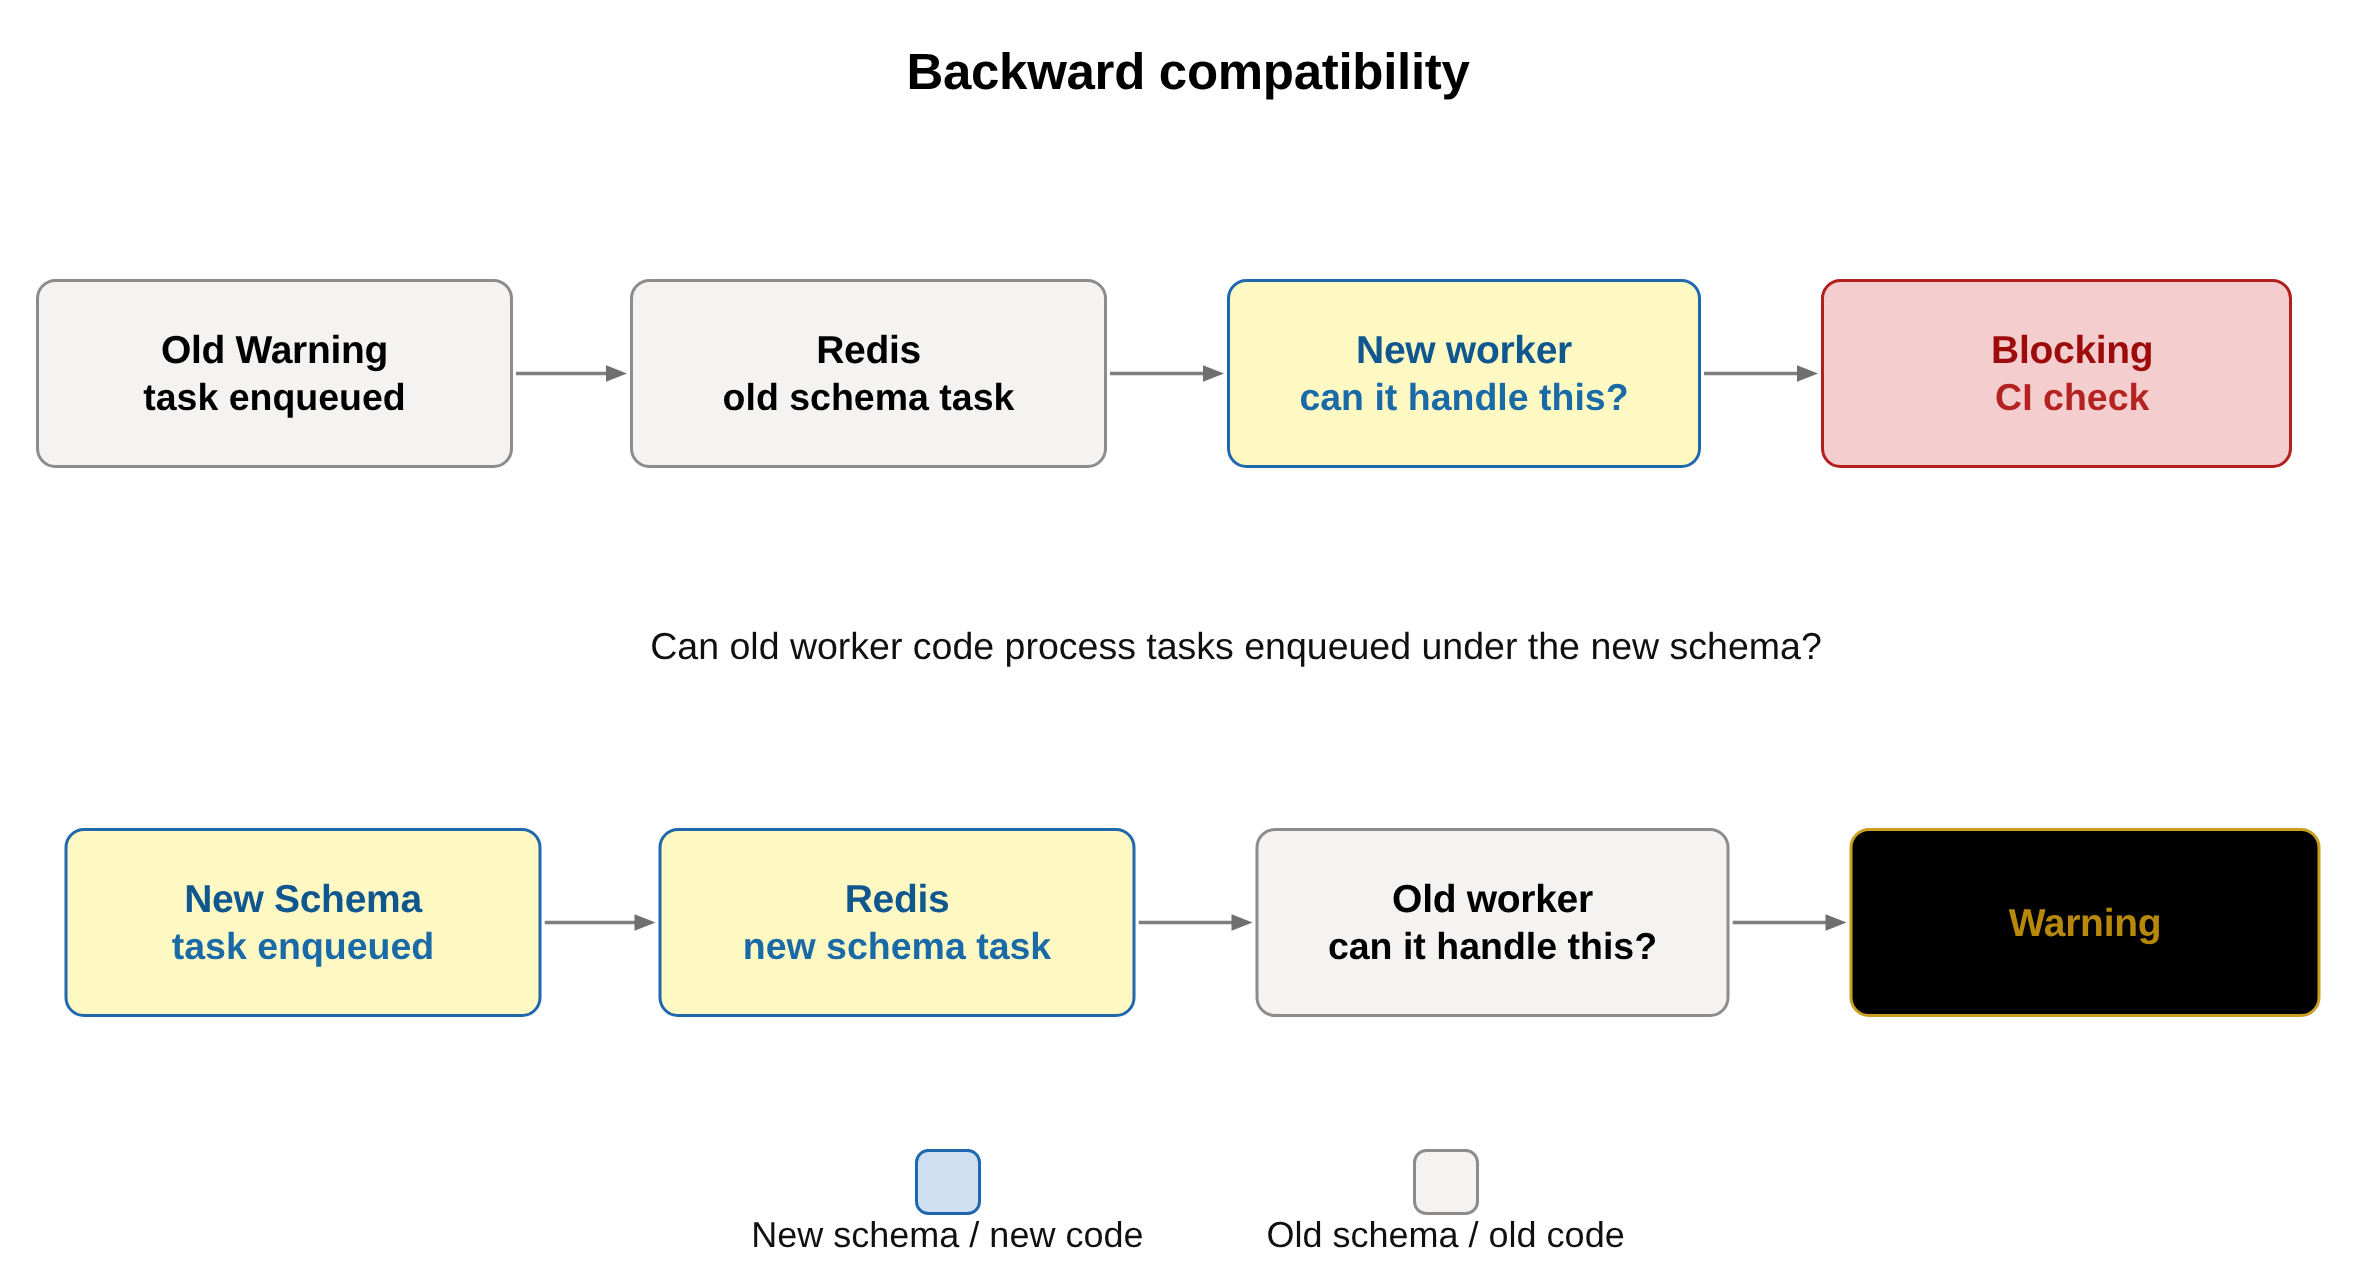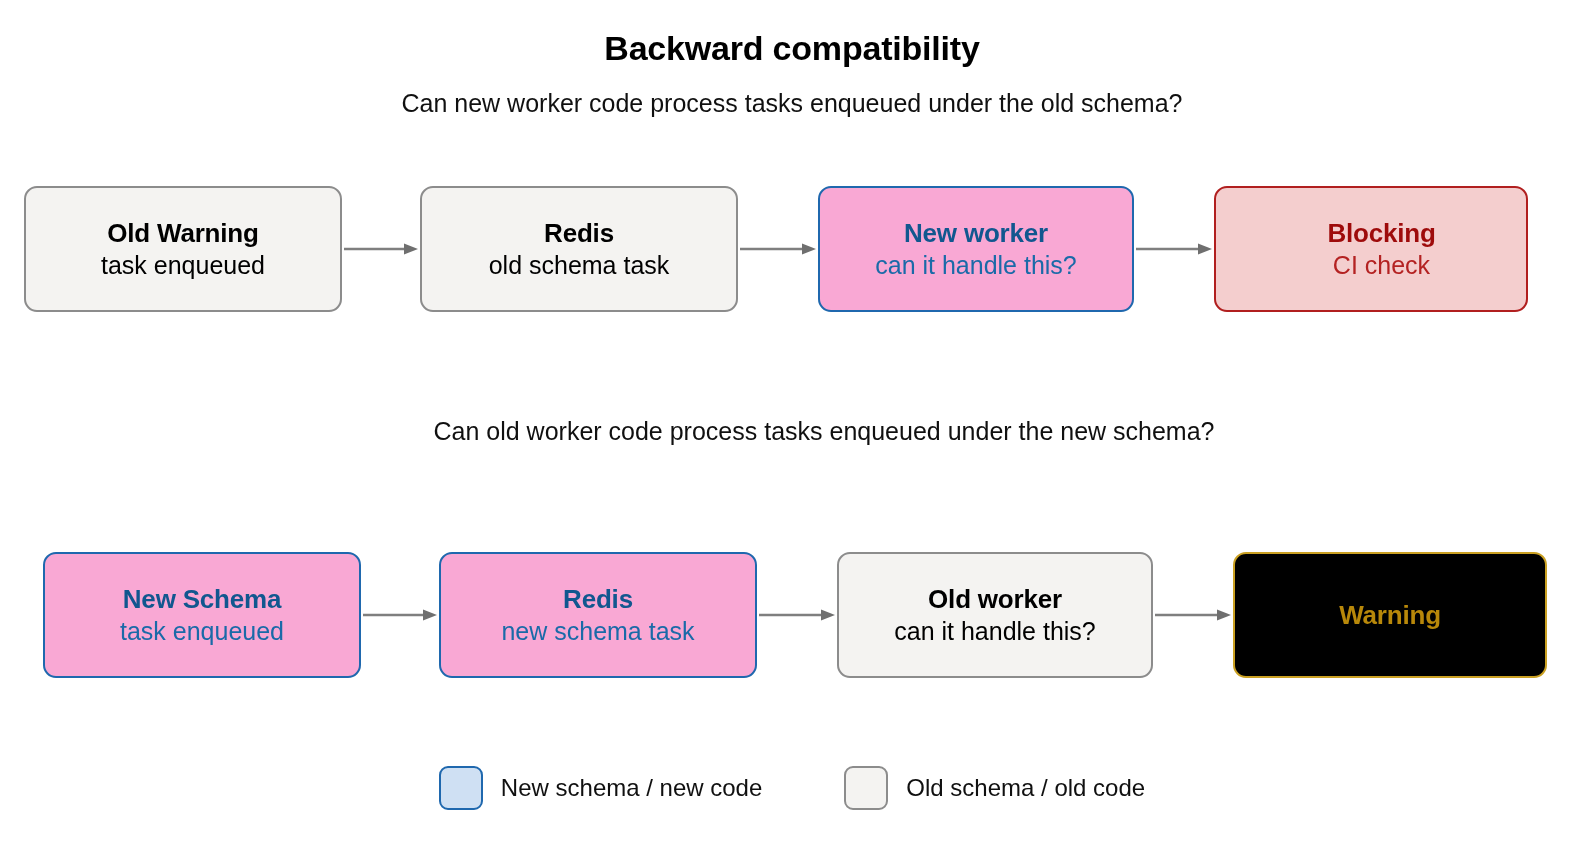--- a/index.html
+++ b/index.html
@@ -77,39 +77,39 @@
     padding: 0 10px;
   }
   .node .node-title {
     font-size: 26px;
     font-weight: bold;
     line-height: 1.18;
     letter-spacing: -0.2px;
   }
   .node .node-sub {
     font-size: 25px;
-    font-weight: normal;
+    font-weight: bold;
     line-height: 1.18;
     margin-top: 2px;
   }
 
   
   .col-1 { left: 24px;   width: 318px; }
   .col-2 { left: 420px;  width: 318px; }
   .col-3 { left: 818px;  width: 316px; }
   .col-4 { left: 1214px; width: 314px; }
 
   
   .node.neutral {
     background: #f4f3f1;
     border-color: #8c8c8c;
     color: #000000;
   }
   .node.blue {
-    background: #f9a8d4;
+    background: #fef9c3;
     border-color: #1f68ae;
     color: #11578f;
   }
   .node.blue .node-title { color: #11578f; }
   .node.blue .node-sub   { color: #1a6aa8; }
   .node.red {
     background: #f4cece;
     border-color: #b11f1f;
     color: #9e1111;
     padding-left: 31px;
@@ -141,21 +141,21 @@
     left: 0;
     width: 1584px;
     display: flex;
     justify-content: center;
     align-items: center;
     gap: 82px;
   }
   .legend-item {
     display: flex;
     align-items: center;
-    gap: 18px;
+    flex-direction: column;
   }
   .legend-swatch {
     width: 44px;
     height: 44px;
     border-radius: 9px;
     box-sizing: border-box;
     border: 2px solid #8c8c8c;
     background: #f4f3f1;
     flex: none;
   }
@@ -168,21 +168,20 @@
     color: #101010;
     white-space: nowrap;
   }
 </style>
 </head>
 <body>
 
 <div class="canvas">
 
   <div class="section-title" id="title-backward">Backward compatibility</div>
-  <div class="section-subtitle" id="subtitle-backward">Can new worker code process tasks enqueued under the old schema?</div>
 
   <div class="flow-row" id="row-backward">
 
     <div class="node neutral col-1">
       <div class="node-title">Old Warning</div>
       <div class="node-sub">task enqueued</div>
     </div>
 
     <div class="arrow arrow-1">
       <svg width="74" height="16" viewBox="0 0 74 16" xmlns="http://www.w3.org/2000/svg">

